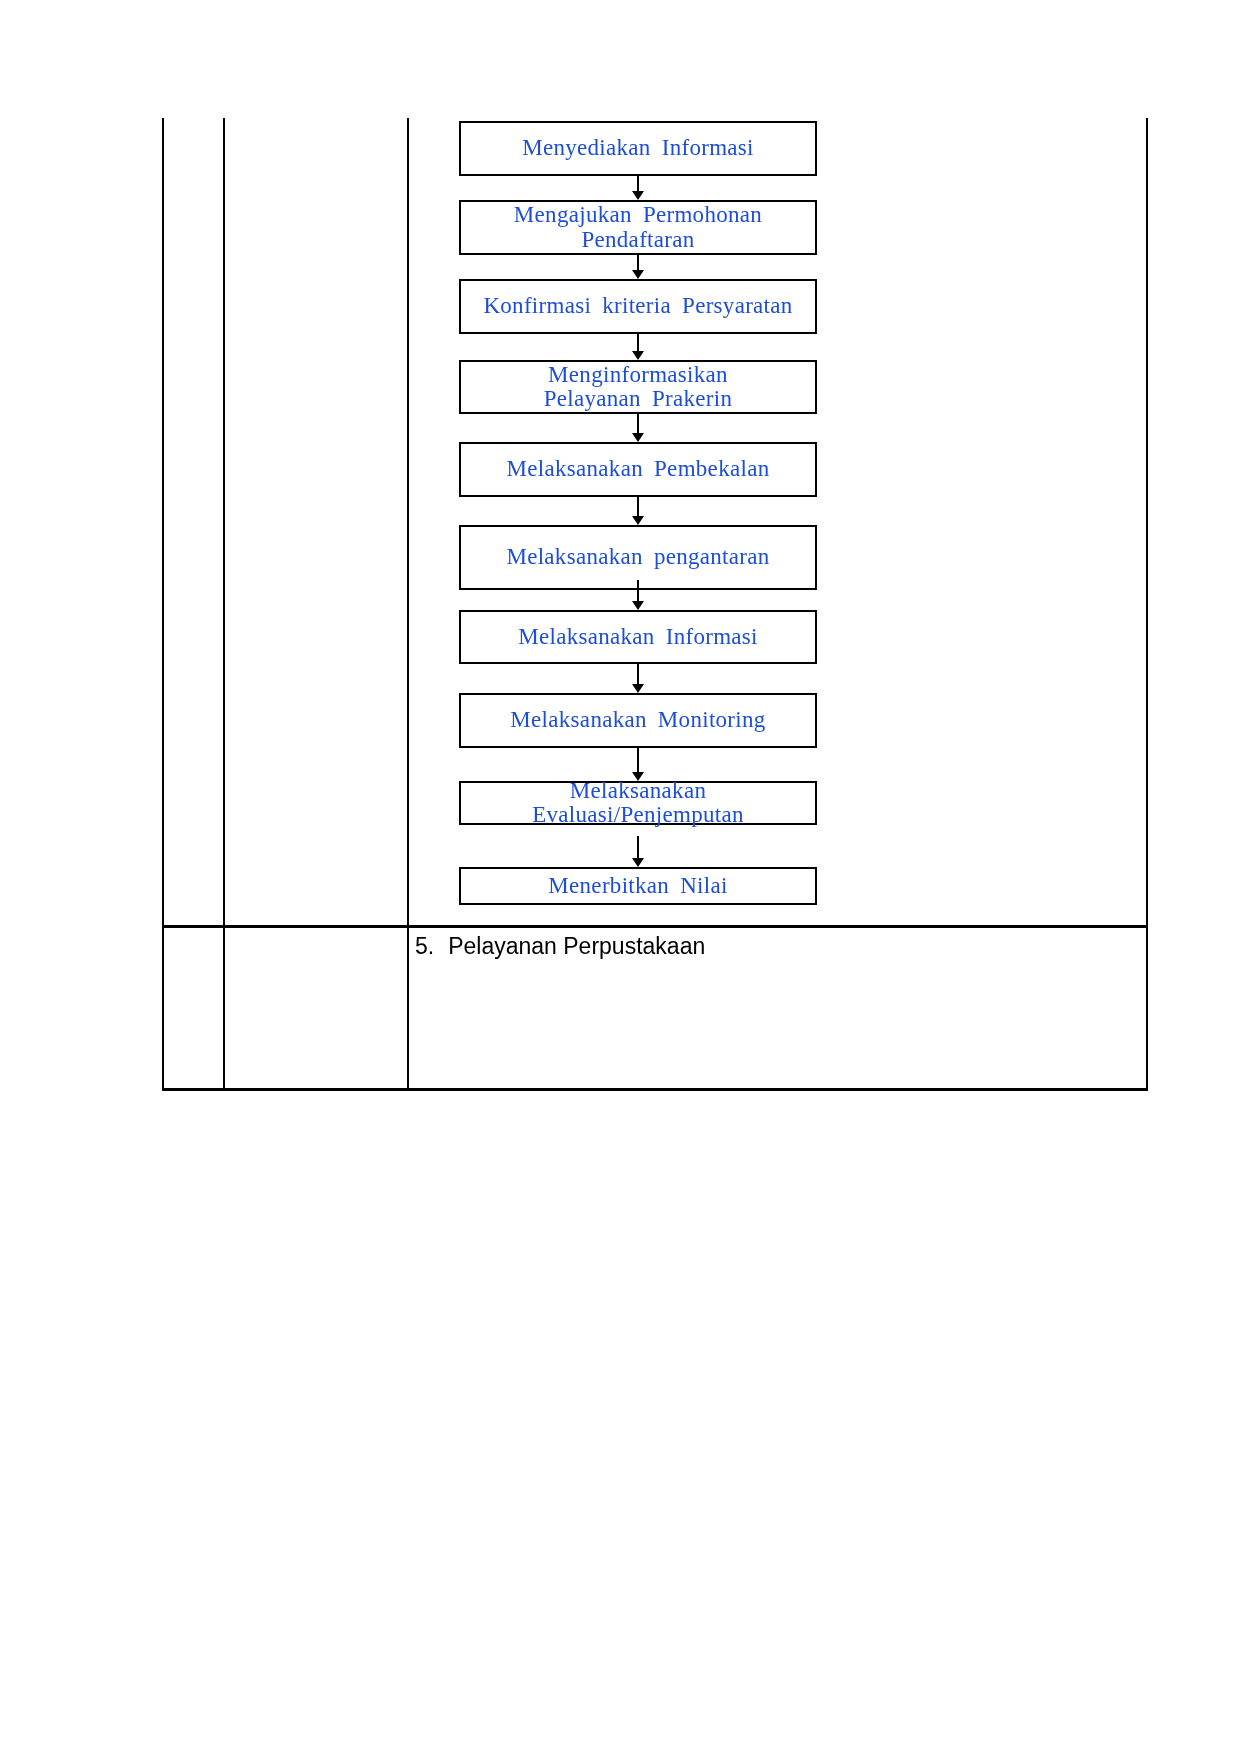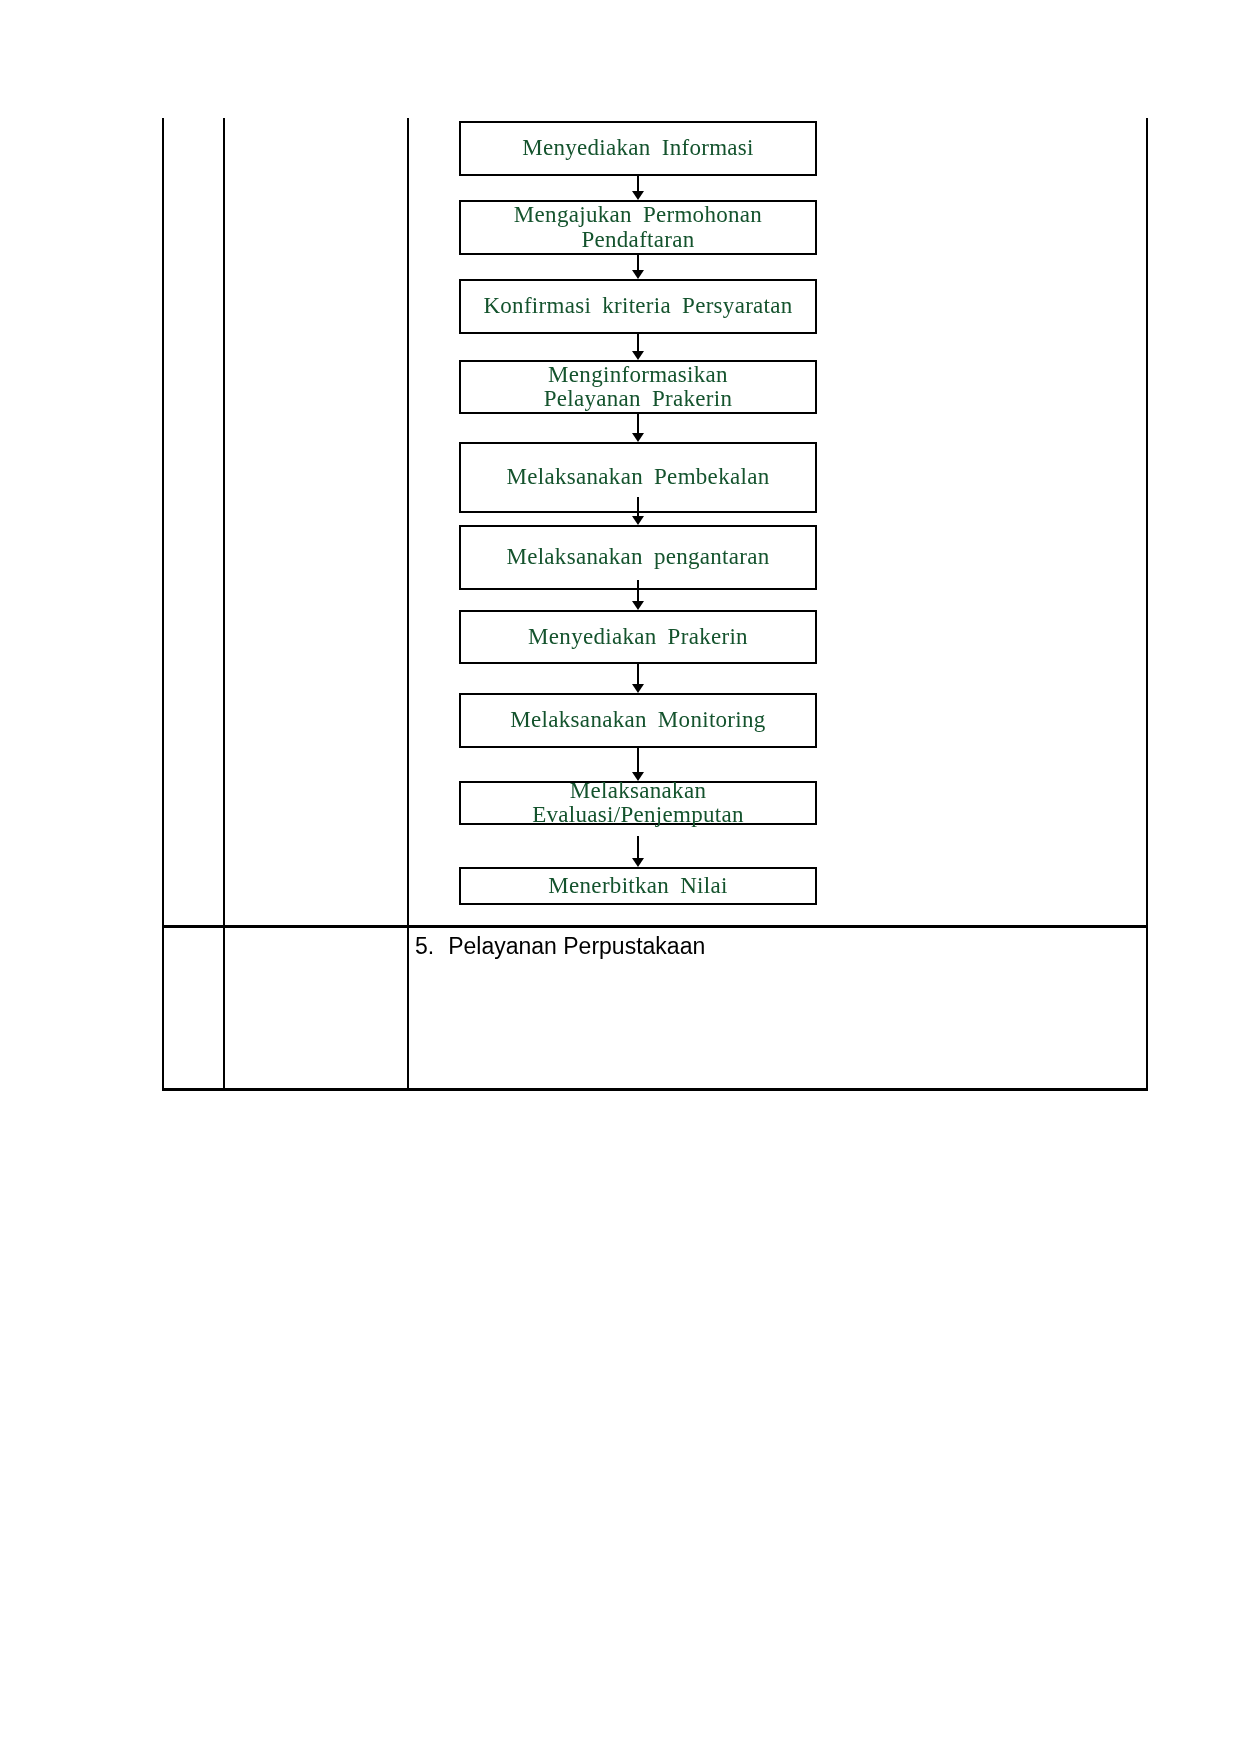--- a/index.html
+++ b/index.html
@@ -51,27 +51,27 @@
     display: flex;
     align-items: center;
     justify-content: center;
     text-align: center;
     font-family: "Liberation Serif", serif;
     font-size: 23px;
     line-height: 1.06;
     letter-spacing: 0.3px;
     word-spacing: 5px;
     white-space: pre;
-    color: #14532d;
+    color: #1d4ed8;
   }
   .b1  { top: 121px; height: 55px; }
   .b2  { top: 200px; height: 55px; }
   .b3  { top: 279px; height: 55px; }
   .b4  { top: 360px; height: 54px; }
-  .b5  { top: 442px; height: 71px; text-align: center; }
+  .b5  { top: 442px; height: 55px; text-align: center; }
   .b6  { top: 525px; height: 65px; }
   .b7  { top: 610px; height: 54px; }
   .b8  { top: 693px; height: 55px; }
   .b9  { top: 781px; height: 44px; }
   .b10 { top: 867px; height: 38px; }
 
   
   .fc-arrow {
     position: absolute;
     left: 630px;
@@ -163,21 +163,21 @@
       <span class="stem"></span>
       <span class="head"></span>
     </div>
 
   <div class="fc-box b6">Melaksanakan pengantaran</div>
   <div class="fc-arrow a6">
       <span class="stem"></span>
       <span class="head"></span>
     </div>
 
-  <div class="fc-box b7">Menyediakan Prakerin</div>
+  <div class="fc-box b7">Melaksanakan Informasi</div>
   <div class="fc-arrow a7">
       <span class="stem"></span>
       <span class="head"></span>
     </div>
 
   <div class="fc-box b8">Melaksanakan Monitoring</div>
   <div class="fc-arrow a8">
       <span class="stem"></span>
       <span class="head"></span>
     </div>

